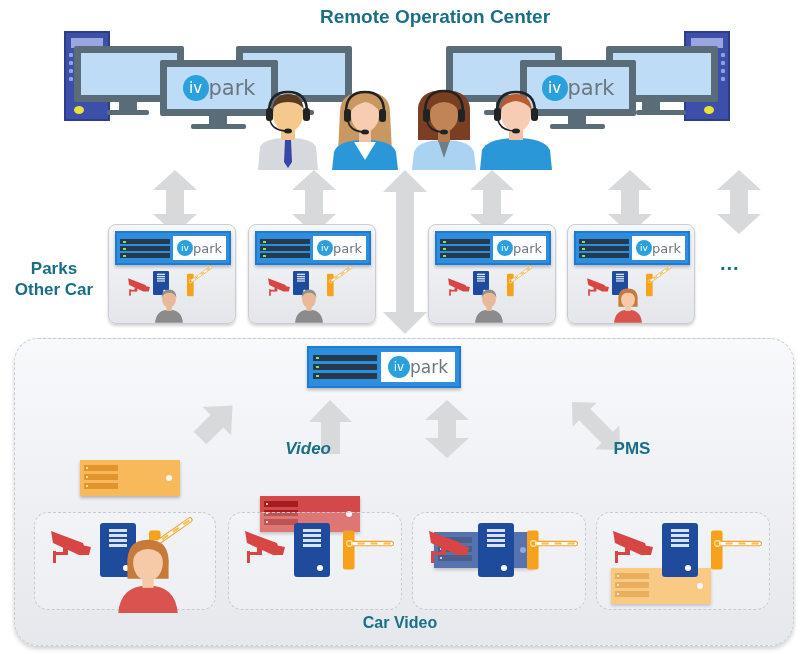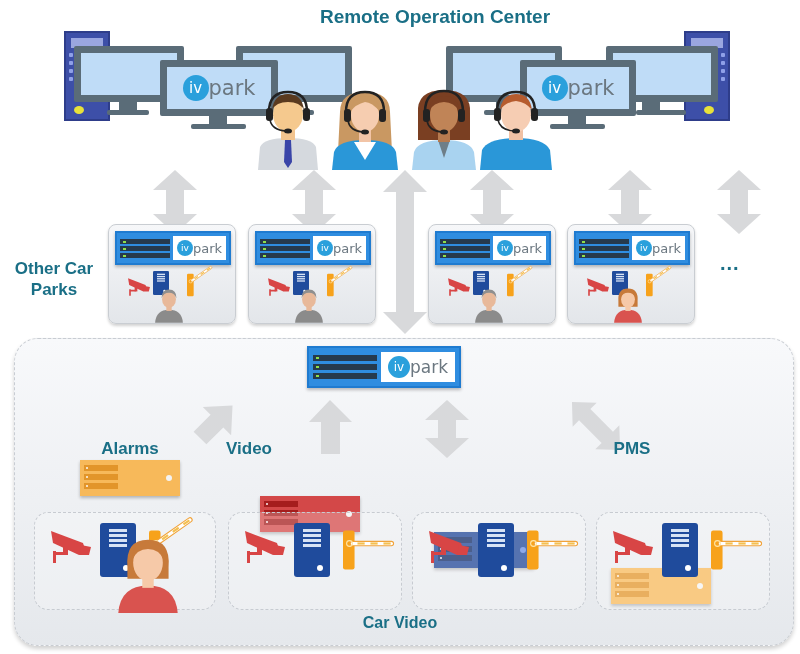--- a/index.html
+++ b/index.html
@@ -156,22 +156,22 @@
   <use href="#vdbl" class="arrow" data-name="bidirectional-arrow-icon" transform="translate(153,190)"></use>
   <use href="#vdbl" class="arrow" data-name="bidirectional-arrow-icon" transform="translate(292,190)"></use>
   <use href="#vdbl" class="arrow" data-name="bidirectional-arrow-icon" transform="translate(470,190)"></use>
   <use href="#vdbl" class="arrow" data-name="bidirectional-arrow-icon" transform="translate(608,190)"></use>
   <use href="#vdbl" class="arrow" data-name="bidirectional-arrow-icon" transform="translate(717,190)"></use>
 
   <path class="arrow" data-name="long-bidirectional-arrow-icon" d="M383 192 L405 170 L427 192 L414 192 L414 312 L427 312 L405 334 L383 312 L396 312 L396 192 Z"></path>
 </svg>
 
 <div class="abs label" data-name="other-car-parks-label" style="left:4px; top:258px; width:100px; text-align:center; line-height:21px;">
+  <div>Parks</div>
   <div>Other Car</div>
-  <div>Parks</div>
 </div>
 
 <div id="other-cards">
     <div class="abs card" data-name="other-car-park-card" style="left: 108px; top: 224px; width: 128px; height: 100px;">
       <div class="abs iv-server" data-name="ivpark-server" style="left: 6px; top: 6px; width: 116px; height: 34px; padding: 3px; gap: 3px;">
         <div class="slots" style="width:50px; gap:2px;">
           <div class="slot" style="height:5px"></div>
           <div class="slot" style="height:5px"></div>
           <div class="slot" style="height:5px"></div>
         </div>
@@ -378,28 +378,27 @@
   <path class="arrow" data-name="arrow-up-right-icon" transform="translate(200,438) rotate(-45)" d="M0 -9 L24 -9 L24 -20 L46 0 L24 20 L24 9 L0 9 Z"></path>
 
   <path class="arrow" data-name="arrow-up-icon" d="M321 424 L321 422 L309 422 L330 400 L352 422 L340 422 L340 454 L321 454 Z"></path>
 
   <path class="arrow" data-name="bidirectional-arrow-icon" d="M425 420 L447 400 L469 420 L456 420 L456 438 L469 438 L447 458 L425 438 L438 438 L438 420 Z"></path>
 
   <path class="arrow" data-name="bidirectional-arrow-icon" transform="translate(596,426) rotate(45)" d="M-34 0 L-16 -17 L-16 -8 L16 -8 L16 -17 L34 0 L16 17 L16 8 L-16 8 L-16 17 Z"></path>
 </svg>
 
 <div id="subsystems">
-    <div class="abs label" data-name="subsystem-label" style="top: 439px; text-align: center; left: 60px; width: 140px;">Alarms</div>
     <div class="abs rack" data-name="alarms-server" style="left: 80px; top: 460px; width: 100px; height: 36px; background: rgb(247, 185, 90);">
       <div class="s" style="top: 5px; background: rgb(226, 149, 42);"></div>
       <div class="s" style="top: 14px; background: rgb(226, 149, 42);"></div>
       <div class="s" style="top: 23px; background: rgb(226, 149, 42);"></div>
       <div class="led" style="background: rgb(243, 243, 243);"></div>
     </div>
-    <div class="abs label" data-name="subsystem-label" style="top: 439px; text-align: left; left: 226px; width: 120px;">Video</div>
+    <div class="abs label" data-name="subsystem-label" style="top: 439px; text-align: right; left: 211px; width: 120px; font-style: italic;">Video</div>
     <div class="abs rack" data-name="video-server" style="left: 260px; top: 460px; width: 100px; height: 36px; background: rgb(211, 72, 72);">
       <div class="s" style="top: 5px; background: rgb(165, 29, 29);"></div>
       <div class="s" style="top: 14px; background: rgb(165, 29, 29);"></div>
       <div class="s" style="top: 23px; background: rgb(165, 29, 29);"></div>
       <div class="led" style="background: rgb(243, 243, 243);"></div>
     </div>
     <div class="abs rack" data-name="intercom-server" style="left: 434px; top: 460px; width: 100px; height: 36px; background: rgb(30, 69, 150);">
       <div class="s" style="top: 5px; background: rgb(15, 42, 102);"></div>
       <div class="s" style="top: 14px; background: rgb(15, 42, 102);"></div>
       <div class="s" style="top: 23px; background: rgb(15, 42, 102);"></div>

